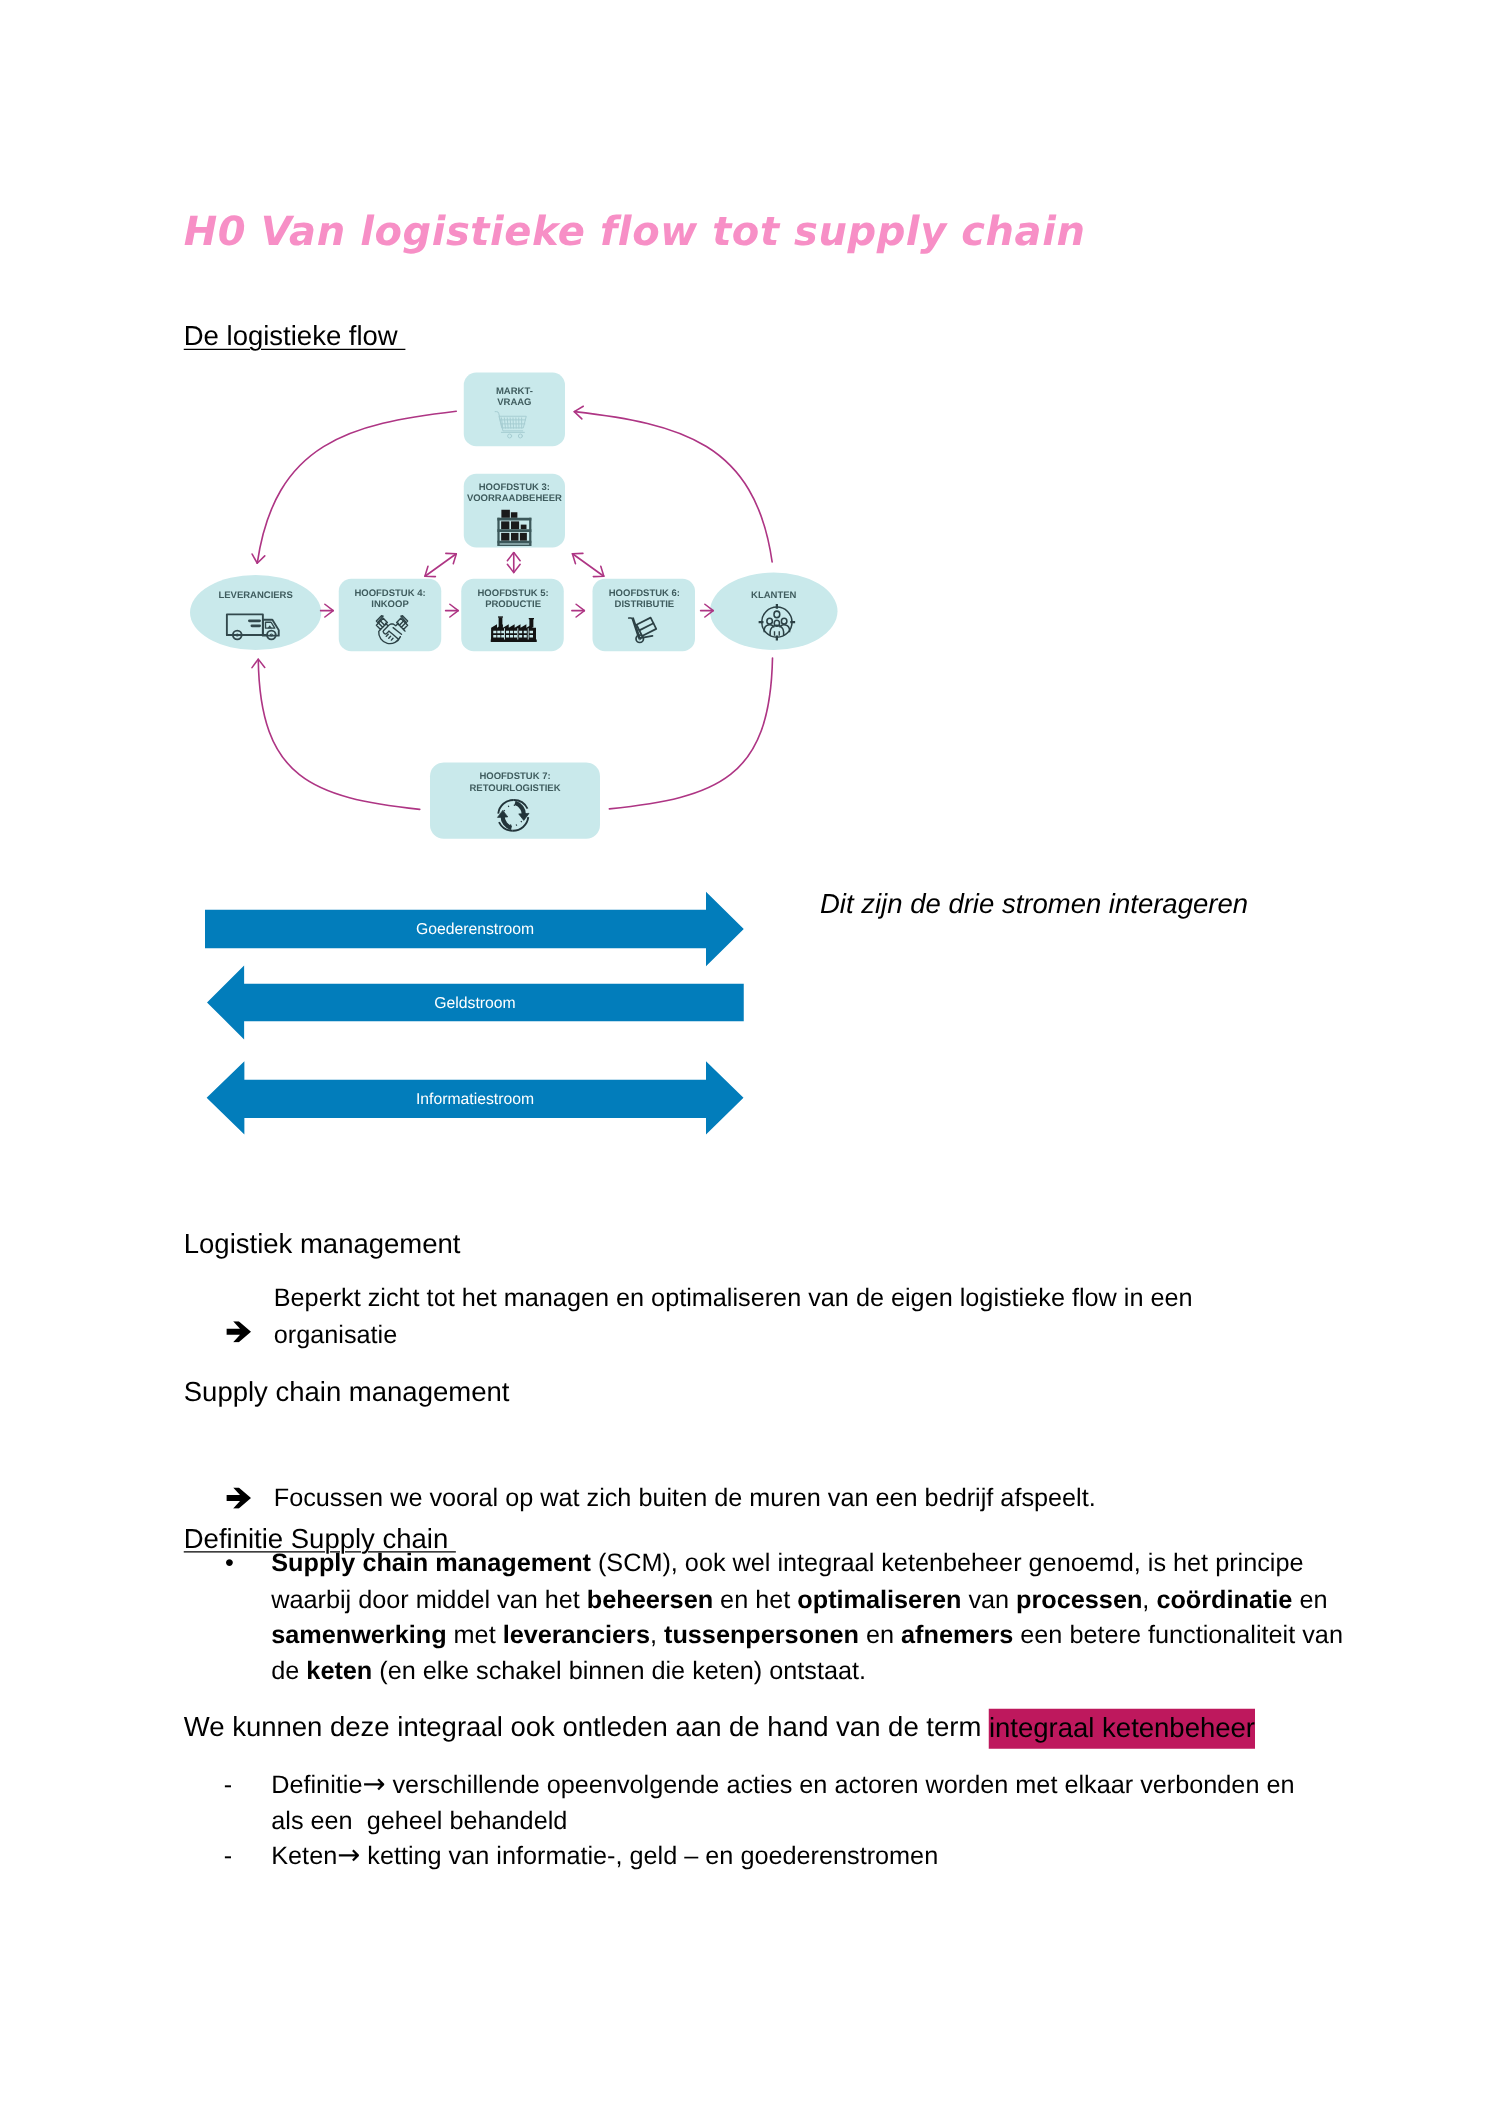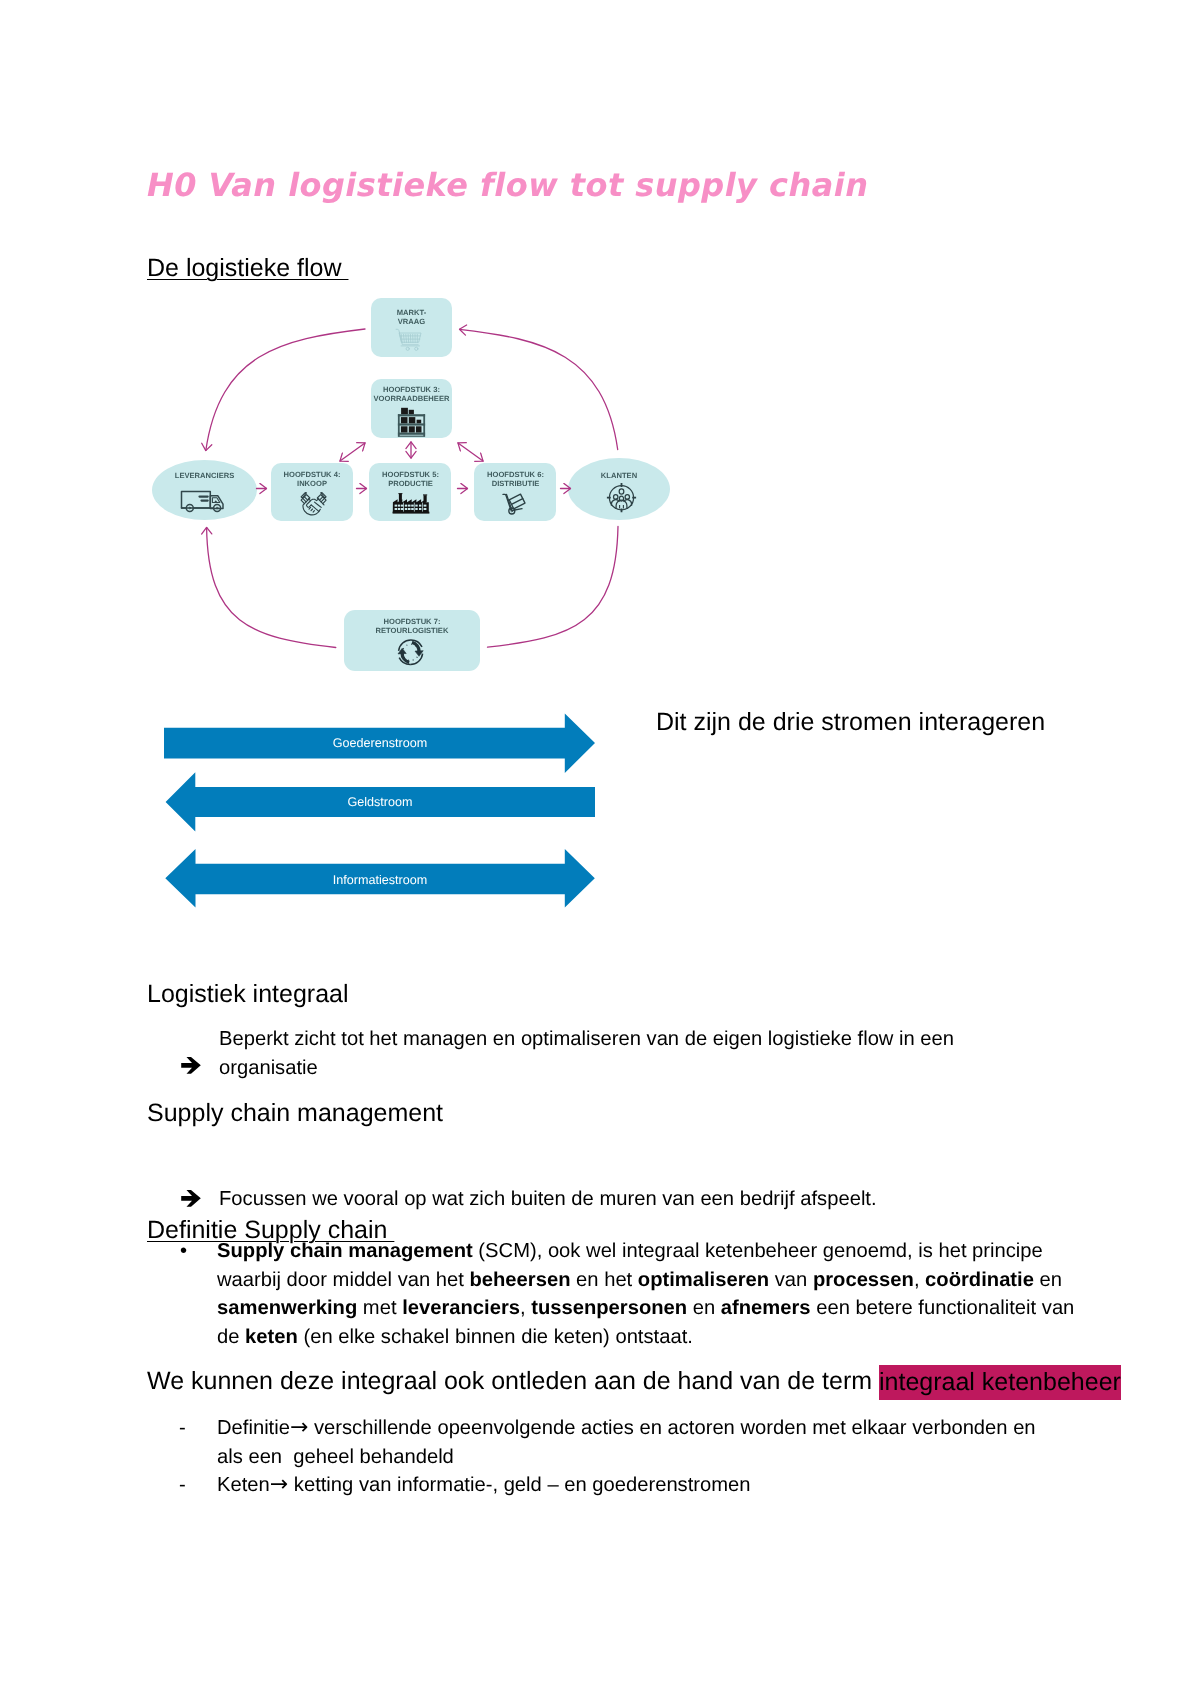--- a/index.html
+++ b/index.html
@@ -5,21 +5,21 @@
 <style>
   html,body{margin:0;padding:0;background:#fff;}
   body{width:1200px;height:1697px;font-family:"Liberation Sans",sans-serif;color:#000;
        -webkit-font-smoothing:antialiased;text-rendering:geometricPrecision;}
   .page{position:relative;width:1200px;height:1517px;overflow:hidden;background:#fff;}
 
   .h1{position:absolute;left:147px;top:169px;
       font-family:"DejaVu Sans",sans-serif;font-size:32px;line-height:32px;
       font-weight:bold;font-style:italic;color:#F78FC6;letter-spacing:0.45px;white-space:pre;}
 
-  .txt{position:absolute;font-family:"Liberation Sans",sans-serif;font-size:25px;
+  .txt{position:absolute;font-family:"Liberation Sans",sans-serif;font-size:22px;
        line-height:27px;color:#000;white-space:pre-wrap;}
   .u{text-decoration:underline;text-underline-offset:2.5px;text-decoration-thickness:1px;}
   b{font-weight:bold;}
   .hl{background:#be185d;padding:2.5px 0 5.0px 0;}
 
   .bullrow{position:absolute;display:flex;font-family:"Liberation Sans",sans-serif;
            font-size:20.2px;line-height:28.7px;color:#000;}
   .bullmark{flex:none;}
   .bulltext{flex:1;white-space:pre-wrap;}
 
@@ -244,23 +244,23 @@
     <polygon fill="#027DBB" points="4.0,22.7 404.8,22.7 404.8,8.4 435.0,38.1 404.8,67.9 404.8,53.6 4.0,53.6"></polygon>
     <polygon fill="#027DBB" points="5.6,96.9 35.3,67.3 35.3,81.9 435.0,81.9 435.0,111.9 35.3,111.9 35.3,126.5"></polygon>
     <polygon fill="#027DBB" points="5.3,173.2 35.5,144.0 35.5,158.8 404.8,158.8 404.8,144.0 434.8,173.2 404.8,202.5 404.8,189.3 35.5,189.3 35.5,202.5"></polygon>
     <g class="flowlabel">
       <text x="220" y="42.2">Goederenstroom</text>
       <text x="220" y="101.2">Geldstroom</text>
       <text x="220" y="178.6">Informatiestroom</text>
     </g>
   </svg>
 
-  <div class="txt" style="left:656px;top:709px;">Dit zijn de drie stromen interageren</div>
-
-  <div class="txt" style="left:147px;top:981px;">Logistiek integraal</div>
+  <div class="txt" style="left:656px;top:709px;font-style:italic;">Dit zijn de drie stromen interageren</div>
+
+  <div class="txt" style="left:147px;top:981px;">Logistiek management</div>
 
   <div class="bullrow" style="left:181px;top:1025px;width:790px;align-items:flex-end;">
     <span class="bullmark" style="width:38px;"><svg class="wdarrow" width="20" height="17" viewBox="0 0 20 17">
           <path d="M0.2,9.1 L0.2,13.8 L11.0,13.8 L5.5,19.8 L10.0,19.8 L19.8,11.45 L10.0,3.1 L5.5,3.1 L11.0,9.1 Z" transform="translate(0,-3.1)" fill="#000"></path>
         </svg></span>
     <span class="bulltext">Beperkt zicht tot het managen en optimaliseren van de eigen logistieke flow in een organisatie</span>
   </div>
 
   <div class="txt" style="left:147px;top:1100px;">Supply chain management</div>
 

